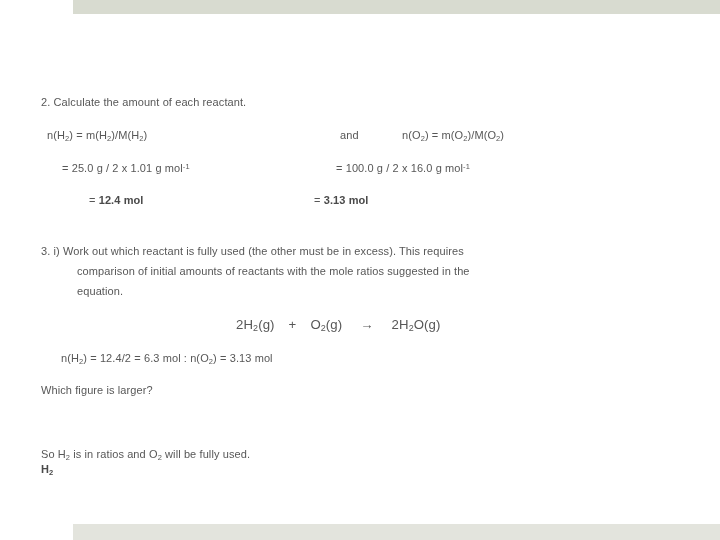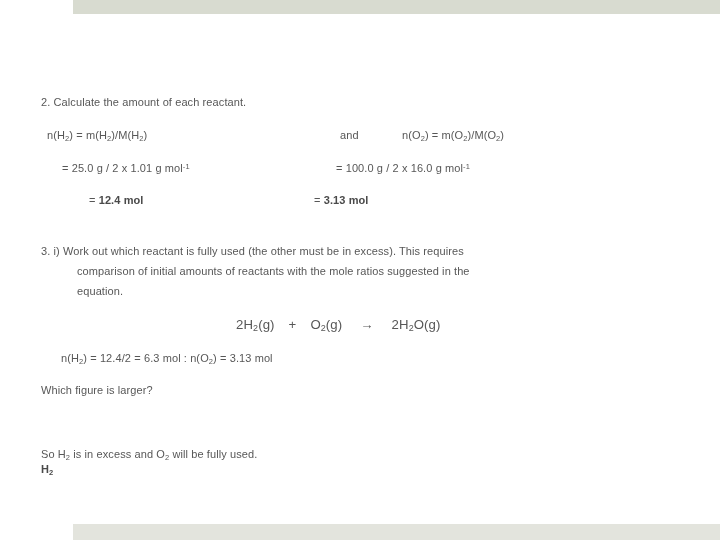--- a/index.html
+++ b/index.html
@@ -110,15 +110,15 @@
   <div class="line" id="l-step3c">equation.</div>
 
   <div class="line" id="l-equation"><span>2H</span><sub>2</sub><span>(g)</span><span class="eq-sp"></span><span>+</span><span class="eq-sp"></span><span>O</span><sub>2</sub><span>(g)</span><span class="eq-sp-wide"></span><span>→</span><span class="eq-sp-wide"></span><span>2H</span><sub>2</sub><span>O</span><span>(g)</span></div>
 
   <div class="line" id="l-mole-compare"><span>n(H</span><sub>2</sub><span>) = 12.4/2 = 6.3 mol : n(O</span><sub>2</sub><span>) = 3.13 mol</span></div>
 
   <div class="line" id="l-question">Which figure is larger?</div>
 
   <div class="line bold" id="l-answer"><span>H</span><sub>2</sub></div>
 
-  <div class="line" id="l-conclusion"><span>So H</span><sub>2</sub><span> is in excess and O</span><sub>2</sub><span> will be fully used.</span></div>
+  <div class="line" id="l-conclusion"><span>So H</span><sub>2</sub><span> is in ratios and O</span><sub>2</sub><span> will be fully used.</span></div>
 
 </div>
 
 </body></html>

